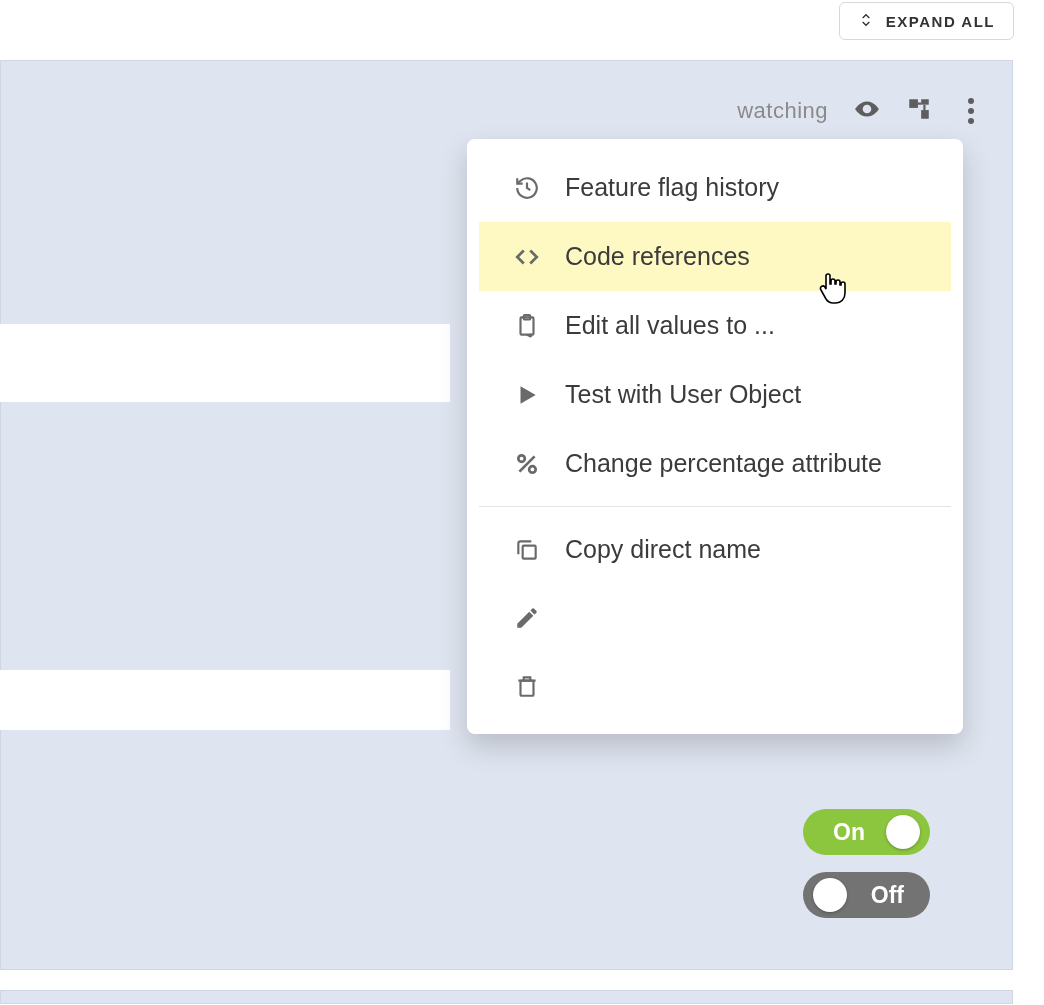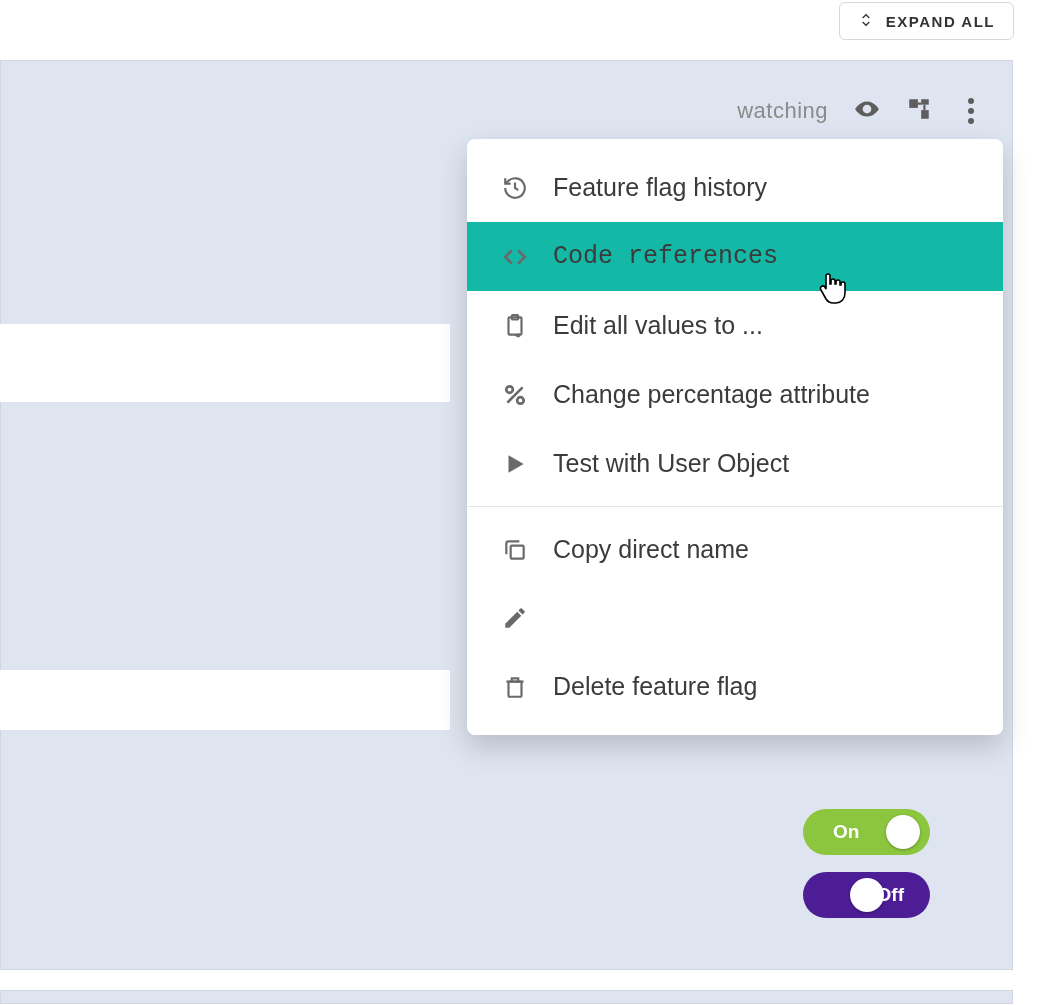--- a/index.html
+++ b/index.html
@@ -48,62 +48,62 @@
     color: #8a8a8a;
   }
   .header-row .watching { font-size: 22px; color:#8a8a8a; letter-spacing:0.5px;}
   .header-row svg { width: 26px; height: 26px; fill:#5e5e5e; }
   .kebab { display:flex; flex-direction:column; gap:4px; padding:6px 10px; cursor:pointer;}
   .kebab span { width:6px; height:6px; border-radius:50%; background:#5e5e5e;}
 
   .dropdown {
     position: absolute;
     top: 139px; left: 467px;
-    width: 536px;
+    width: 496px;
     background: #fff;
     border-radius: 8px;
     box-shadow: 0 12px 28px rgba(0,0,0,0.18);
-    padding: 14px 0;
+    padding: 14px 12px;
     z-index: 10;
   }
   .dd-item {
     display: flex; align-items: center; gap: 24px;
     padding: 20px 34px;
     font-size: 25px; color: #3b3b3b;
     cursor: pointer;
     position: relative;
   }
-  .dd-item.hover { background:#14b8a6;font-family:Liberation Mono, monospace; }
+  .dd-item.hover { background:#fef9c3; }
   .dd-item .ico { width: 28px; height:28px; display:flex; align-items:center; justify-content:center; color:#6a6a6a;}
   .dd-item .ico svg { width:26px; height:26px; }
   .dd-sep { height:1px; background:#e4e4e4; margin: 8px 0; }
 
   .cursor {
     position: absolute;
     top: 272px; left: 818px;
     z-index: 20;
     pointer-events:none;
   }
 
   .toggle {
     position: absolute;
     width: 127px; height: 46px;
     border-radius: 30px;
     display: flex; align-items: center;
     padding: 0 10px;
-    font-size: 19px; font-weight:600; color:#fff;
+    font-size: 23px; font-weight:600; color:#fff;
     cursor:pointer;
   }
   .toggle .knob {
     width: 34px; height:34px; border-radius:50%; background:#fff;
     box-shadow: 0 1px 3px rgba(0,0,0,.3);
   }
   .toggle.on { background:#8cc63f; left: 803px; top: 809px; justify-content:flex-end; gap:14px; padding-left:22px;}
   .toggle.on .lbl { position:absolute; left:30px;}
-  .toggle.off { background:#4c1d95; left: 803px; top: 872px; justify-content:center; gap:14px;}
+  .toggle.off { background:#737373; left: 803px; top: 872px; justify-content:flex-start; gap:14px;}
   .toggle.off .lbl { position:absolute; right:26px;}
 
   .bottom-strip {
     position:absolute; left:0; right:31px; top:990px; height:14px;
     background:#dfe5f0; border:1px solid #d0d6e2;
   }
 </style>
 </head>
 <body>
 
@@ -170,36 +170,36 @@
       <svg viewBox="0 0 24 24" fill="none" stroke="currentColor" stroke-width="2">
           <rect x="6" y="4" width="12" height="16" rx="1"></rect>
           <rect x="9" y="2" width="6" height="4" rx="1"></rect>
           <path d="M12 20l4 2M16 22l-1-3"></path>
         </svg>
     </span>
     <span>Edit all values to ...</span>
   </div>
   <div class="dd-item">
     <span class="ico">
+      <svg viewBox="0 0 24 24" fill="currentColor">
+          <polygon points="6 4 20 12 6 20"></polygon>
+        </svg>
+    </span>
+    <span>Test with User Object</span>
+  </div>
+  <div class="dd-item">
+    <span class="ico">
       <svg viewBox="0 0 24 24" fill="none" stroke="currentColor" stroke-width="2.5">
           <line x1="19" y1="5" x2="5" y2="19"></line>
           <circle cx="7" cy="7" r="3"></circle>
           <circle cx="17" cy="17" r="3"></circle>
         </svg>
     </span>
     <span>Change percentage attribute</span>
   </div>
-  <div class="dd-item">
-    <span class="ico">
-      <svg viewBox="0 0 24 24" fill="currentColor">
-          <polygon points="6 4 20 12 6 20"></polygon>
-        </svg>
-    </span>
-    <span>Test with User Object</span>
-  </div>
   <div class="dd-sep"></div>
   <div class="dd-item">
     <span class="ico">
       <svg viewBox="0 0 24 24" fill="none" stroke="currentColor" stroke-width="2">
           <rect x="8" y="8" width="12" height="12" rx="1"></rect>
           <path d="M4 16V6a2 2 0 0 1 2-2h10"></path>
         </svg>
     </span>
     <span>Copy direct name</span>
   </div>
@@ -211,21 +211,20 @@
     </span>
   </div>
   <div class="dd-item">
     <span class="ico">
       <svg viewBox="0 0 24 24" fill="none" stroke="currentColor" stroke-width="2">
           <path d="M4 7h16"></path>
           <path d="M9 7V4h6v3"></path>
           <rect x="6" y="7" width="12" height="14" rx="1"></rect>
         </svg>
     </span>
-    <span>Delete feature flag</span>
   </div>
 </div>
 
 <div class="cursor">
   <svg width="30" height="34" viewBox="0 0 30 34">
     <path d="M10 2c1 0 2 1 2 2v8h1V9c0-1 .9-2 2-2s2 1 2 2v3h1v-2c0-1 .9-2 2-2s2 1 2 2v3h1v-1c0-1 .9-2 2-2s2 1 2 2v9c0 6-4 10-9 10h-3c-3 0-5-1-7-4L3 18c-1-1.3-.6-3 .7-3.7 1-.6 2.4-.3 3.2.7L8 17V4c0-1 .9-2 2-2z" fill="#fff" stroke="#000" stroke-width="1.6"></path>
   </svg>
 </div>
 
 <div class="toggle on">

